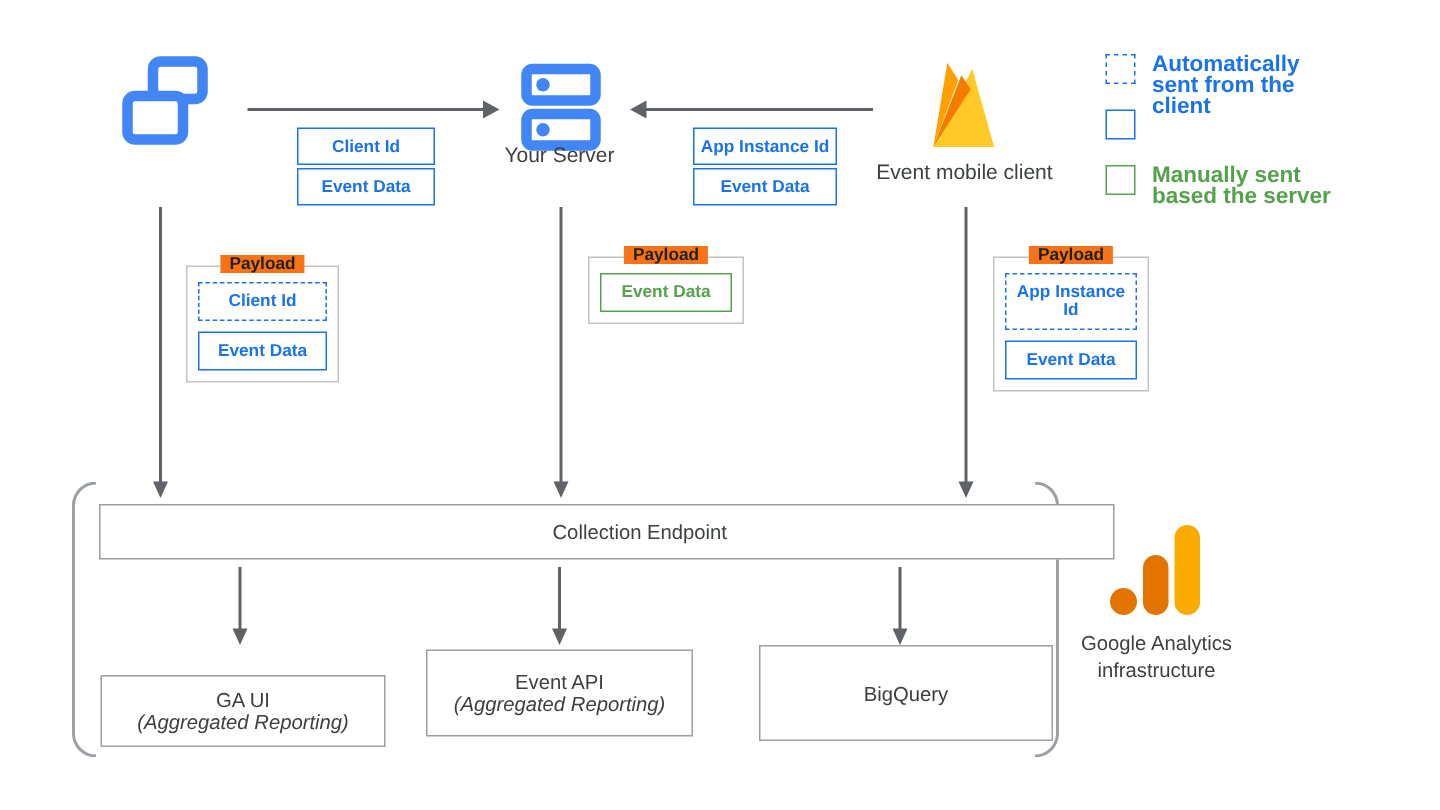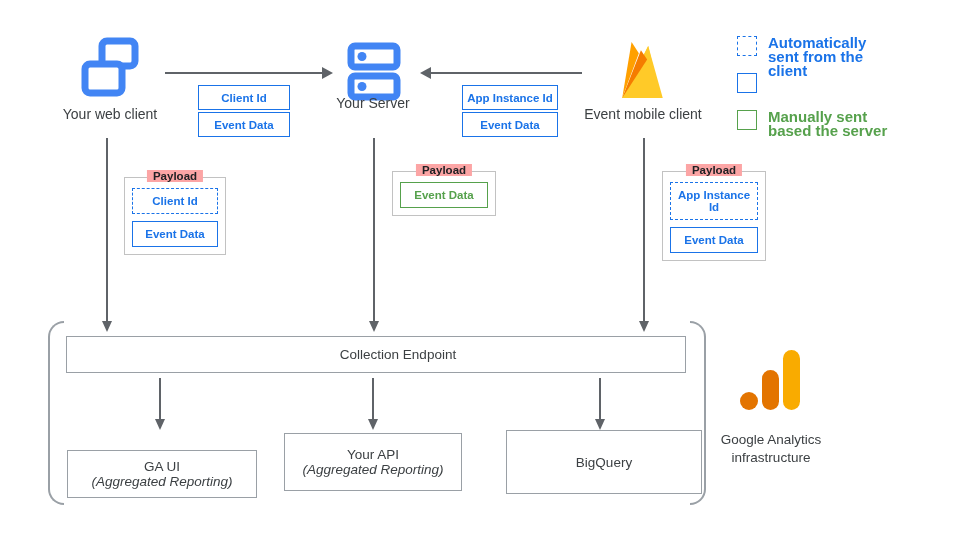--- a/index.html
+++ b/index.html
@@ -22,21 +22,21 @@
     border-top:6px solid transparent;border-bottom:6px solid transparent;border-left:11px solid #5F6368;}
   .harrow.left::before{content:'';position:absolute;left:-10px;top:-5px;
     border-top:6px solid transparent;border-bottom:6px solid transparent;border-right:11px solid #5F6368;}
   .varrow{width:2px;background:#5F6368;}
   .varrow::after{content:'';position:absolute;bottom:-10px;left:-4.5px;
     border-left:5.5px solid transparent;border-right:5.5px solid transparent;border-top:11px solid #5F6368;}
 
   
   .payload{border:1px solid #C2C2C2;background:#fff;box-sizing:border-box;padding:10px 7px 7px 7px;}
   .payload-title{position:absolute;top:-8px;left:50%;transform:translateX(-50%);
-    background:#fca5a5;padding:0 6px;font-size:11.5px;font-weight:bold;color:#202124;white-space:nowrap;}
+    background:#f97316;padding:0 6px;font-size:11.5px;font-weight:bold;color:#202124;white-space:nowrap;}
   .pi{box-sizing:border-box;font-size:11.5px;font-weight:bold;text-align:center;
     padding:6px 2px;background:#fff;}
   .pi + .pi{margin-top:7px;}
   .pi.dashed-blue{border:1.5px dashed #1A73E8;color:#1A73E8;}
   .pi.solid-blue{border:1.5px solid #1A73E8;color:#1A73E8;}
   .pi.solid-green{border:1.5px solid #56A14C;color:#56A14C;}
 
   
   .legend-swatch{width:20px;height:20px;box-sizing:border-box;background:#fff;}
   .sw-dashed-blue{border:1.5px dashed #1A73E8;}
@@ -58,21 +58,20 @@
 </style>
 </head>
 <body>
 
 <div id="canvas">
 
   <svg class="abs" style="left:80px;top:36px;" width="60" height="66" viewBox="0 0 60 66">
     <rect x="22" y="5" width="33" height="25" rx="5" fill="#fff" stroke="#4285F4" stroke-width="7"></rect>
     <rect x="5" y="28" width="37" height="29" rx="5" fill="#fff" stroke="#4285F4" stroke-width="7"></rect>
   </svg>
-  <div class="abs node-label" style="left:38px;top:106px;width:144px;">Your web client</div>
 
   <div class="abs harrow right" style="left:165px;top:72px;width:158px;"></div>
 
   <div class="abs tag-blue" style="left:198px;top:85px;width:92px;height:25px;">Client Id</div>
   <div class="abs tag-blue" style="left:198px;top:112px;width:92px;height:25px;">Event Data</div>
 
   <svg class="abs" style="left:347px;top:42px;" width="54" height="60" viewBox="0 0 54 60">
     <rect x="4" y="4" width="46" height="21" rx="4" fill="#fff" stroke="#4285F4" stroke-width="7"></rect>
     <rect x="4" y="34" width="46" height="21" rx="4" fill="#fff" stroke="#4285F4" stroke-width="7"></rect>
     <circle cx="15" cy="14.5" r="4.5" fill="#4285F4"></circle>
@@ -118,40 +117,40 @@
 
   <div class="abs payload" style="left:662px;top:171px;width:104px;">
     <span class="payload-title">Payload</span>
     <div class="pi dashed-blue">App Instance Id</div>
     <div class="pi solid-blue">Event Data</div>
   </div>
 
   <div class="abs bracket left" style="left:48px;top:321px;width:16px;height:184px;"></div>
   <div class="abs bracket right" style="left:690px;top:321px;width:16px;height:184px;"></div>
 
-  <div class="abs gray-box" style="left:66px;top:336px;width:620px;height:37px;padding-left:44px;">
+  <div class="abs gray-box" style="left:66px;top:336px;width:677px;height:37px;padding-left:44px;">
     <span>Collection Endpoint</span>
   </div>
 
   <div class="abs varrow" style="left:159px;top:378px;height:42px;"></div>
   <div class="abs varrow" style="left:372px;top:378px;height:42px;"></div>
   <div class="abs varrow" style="left:599px;top:378px;height:42px;"></div>
 
   <div class="abs gray-box" style="left:67px;top:414px;width:190px;height:48px;margin-top:36px;">
     <span>GA UI</span>
     <span class="subtitle">(Aggregated Reporting)</span>
   </div>
   <div class="abs gray-box" style="left:284px;top:433px;width:178px;height:58px;">
-    <span>Your API</span>
+    <span>Event API</span>
     <span class="subtitle">(Aggregated Reporting)</span>
   </div>
   <div class="abs gray-box" style="left:506px;top:430px;width:196px;height:64px;padding:14px 6px;">
     <span>BigQuery</span>
   </div>
 
   <svg class="abs" style="left:740px;top:350px;" width="60" height="60" viewBox="0 0 60 60">
     <circle cx="9" cy="51" r="9" fill="#E37400"></circle>
     <rect x="22" y="20" width="17" height="40" rx="8.5" fill="#E37400"></rect>
     <rect x="43" y="0" width="17" height="60" rx="8.5" fill="#F9AB00"></rect>
   </svg>
-  <div class="abs caption" style="left:688px;top:420px;width:166px;margin-top:11px;">Google Analytics infrastructure</div>
+  <div class="abs caption" style="left:688px;top:420px;width:166px;">Google Analytics infrastructure</div>
 
 </div>
 
 </body></html>

